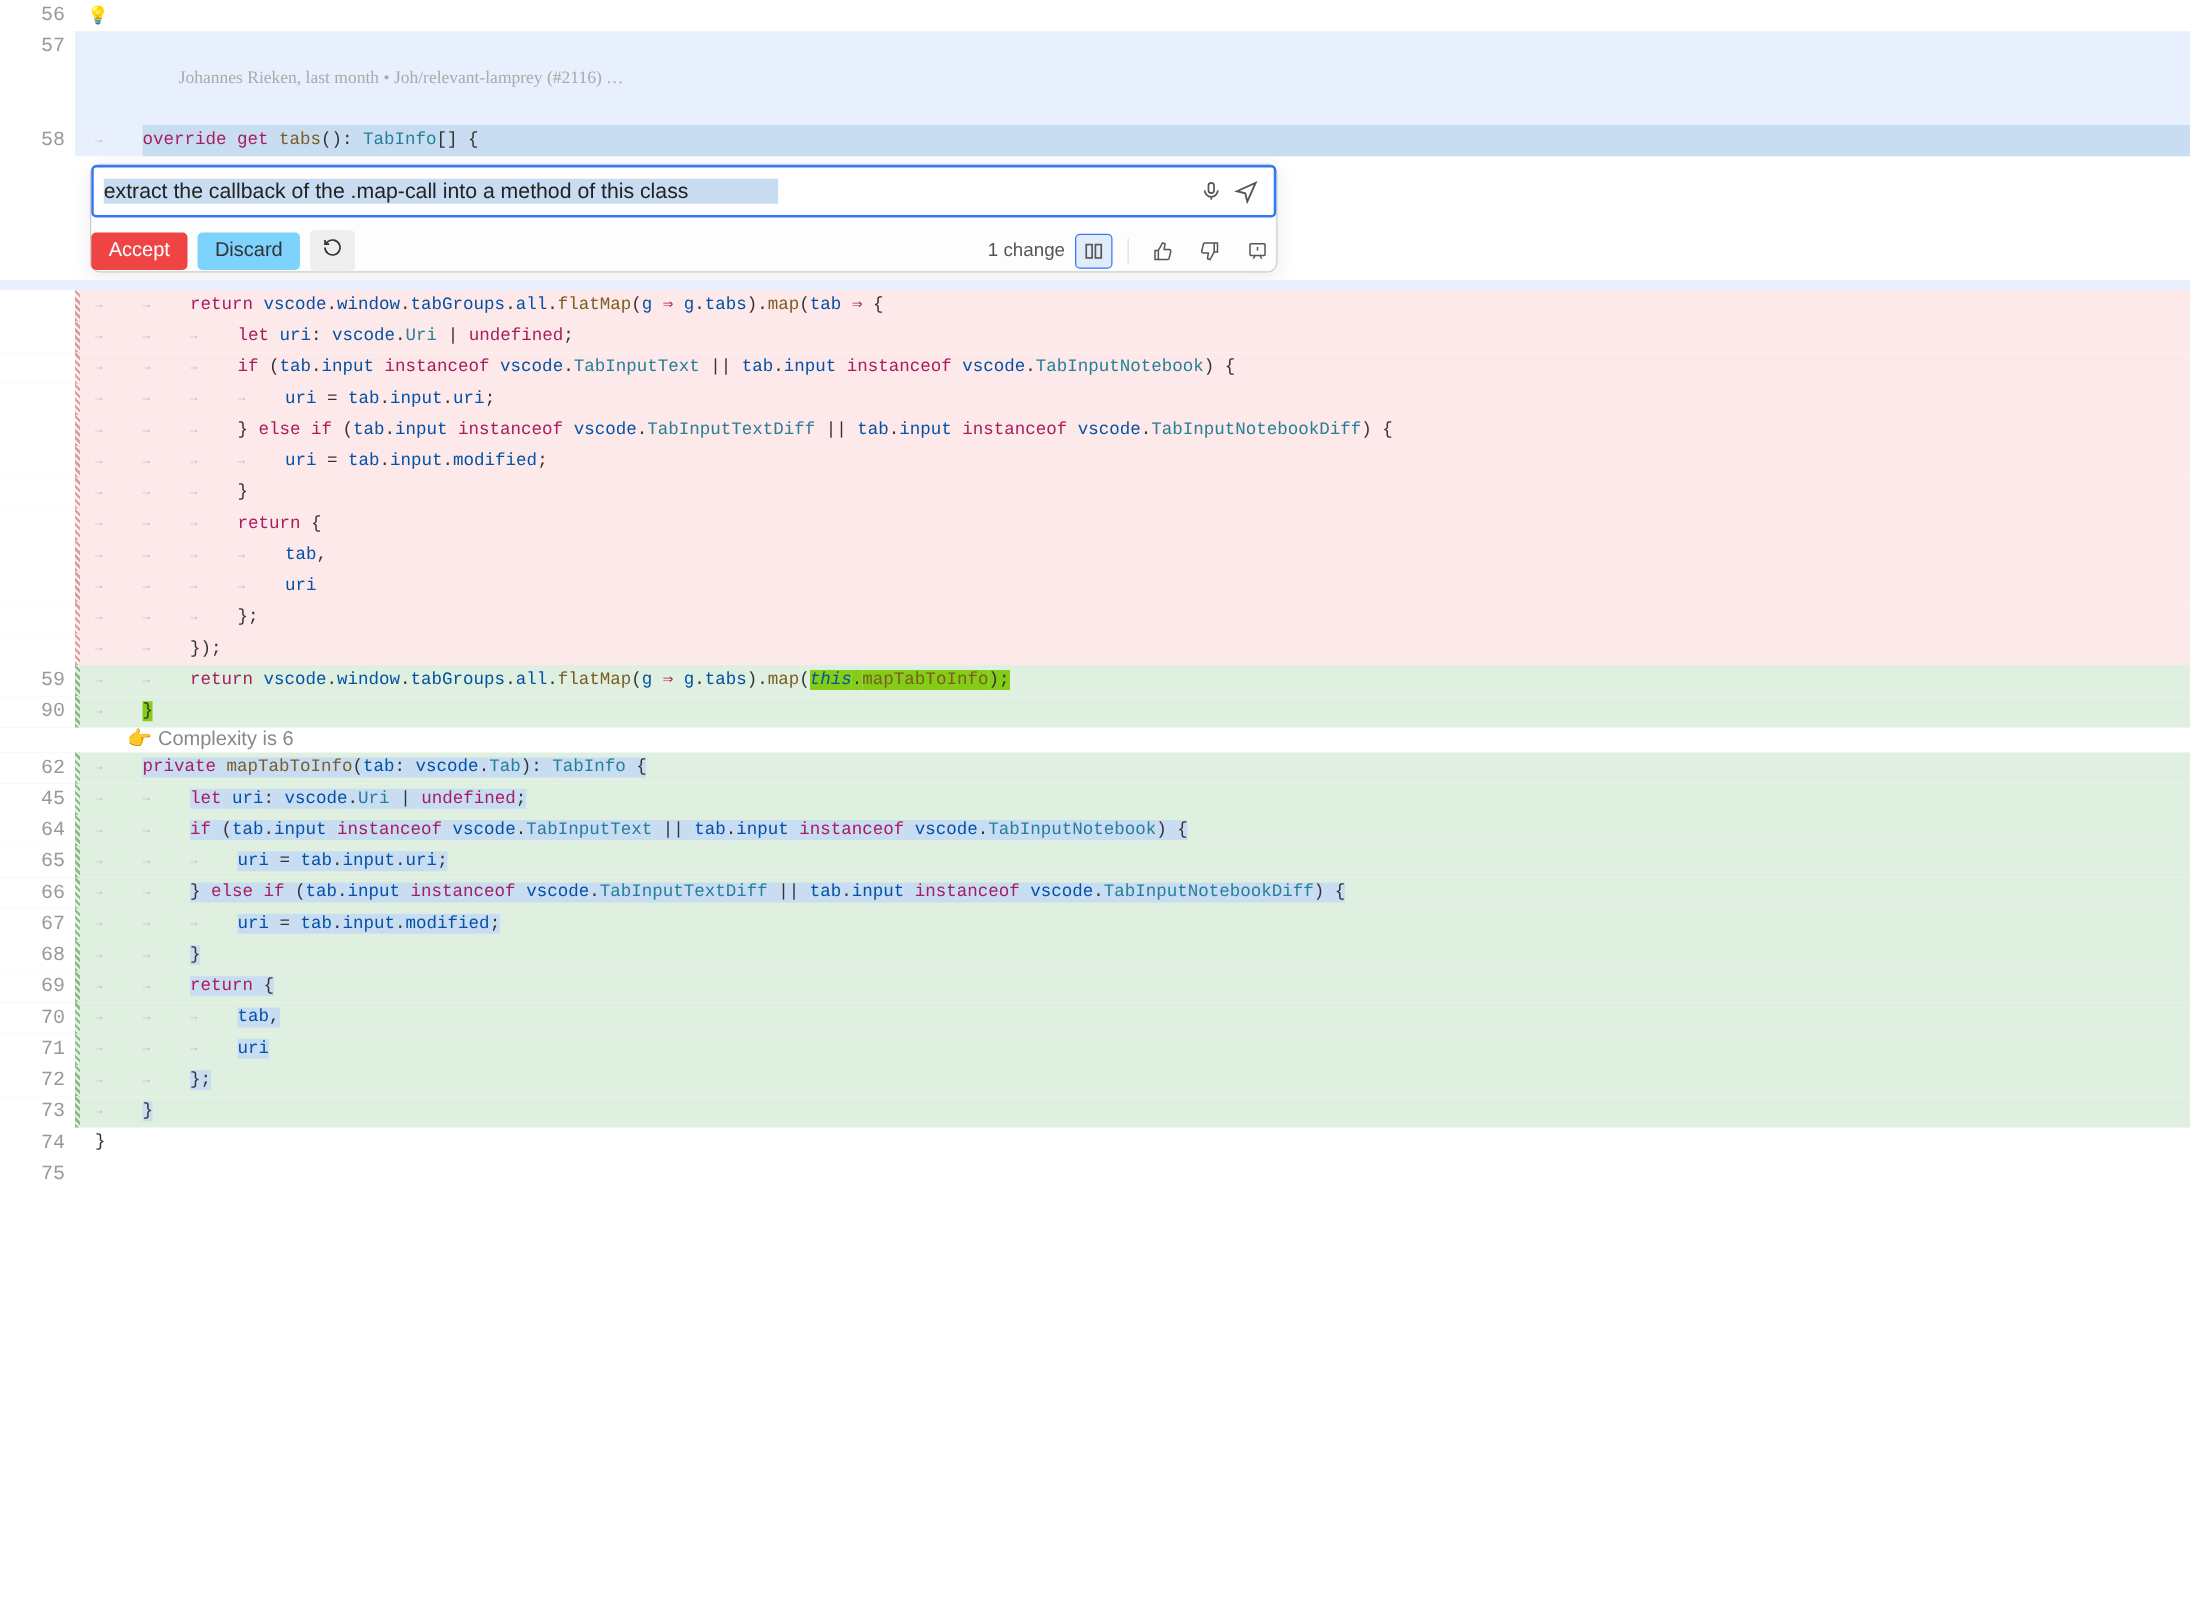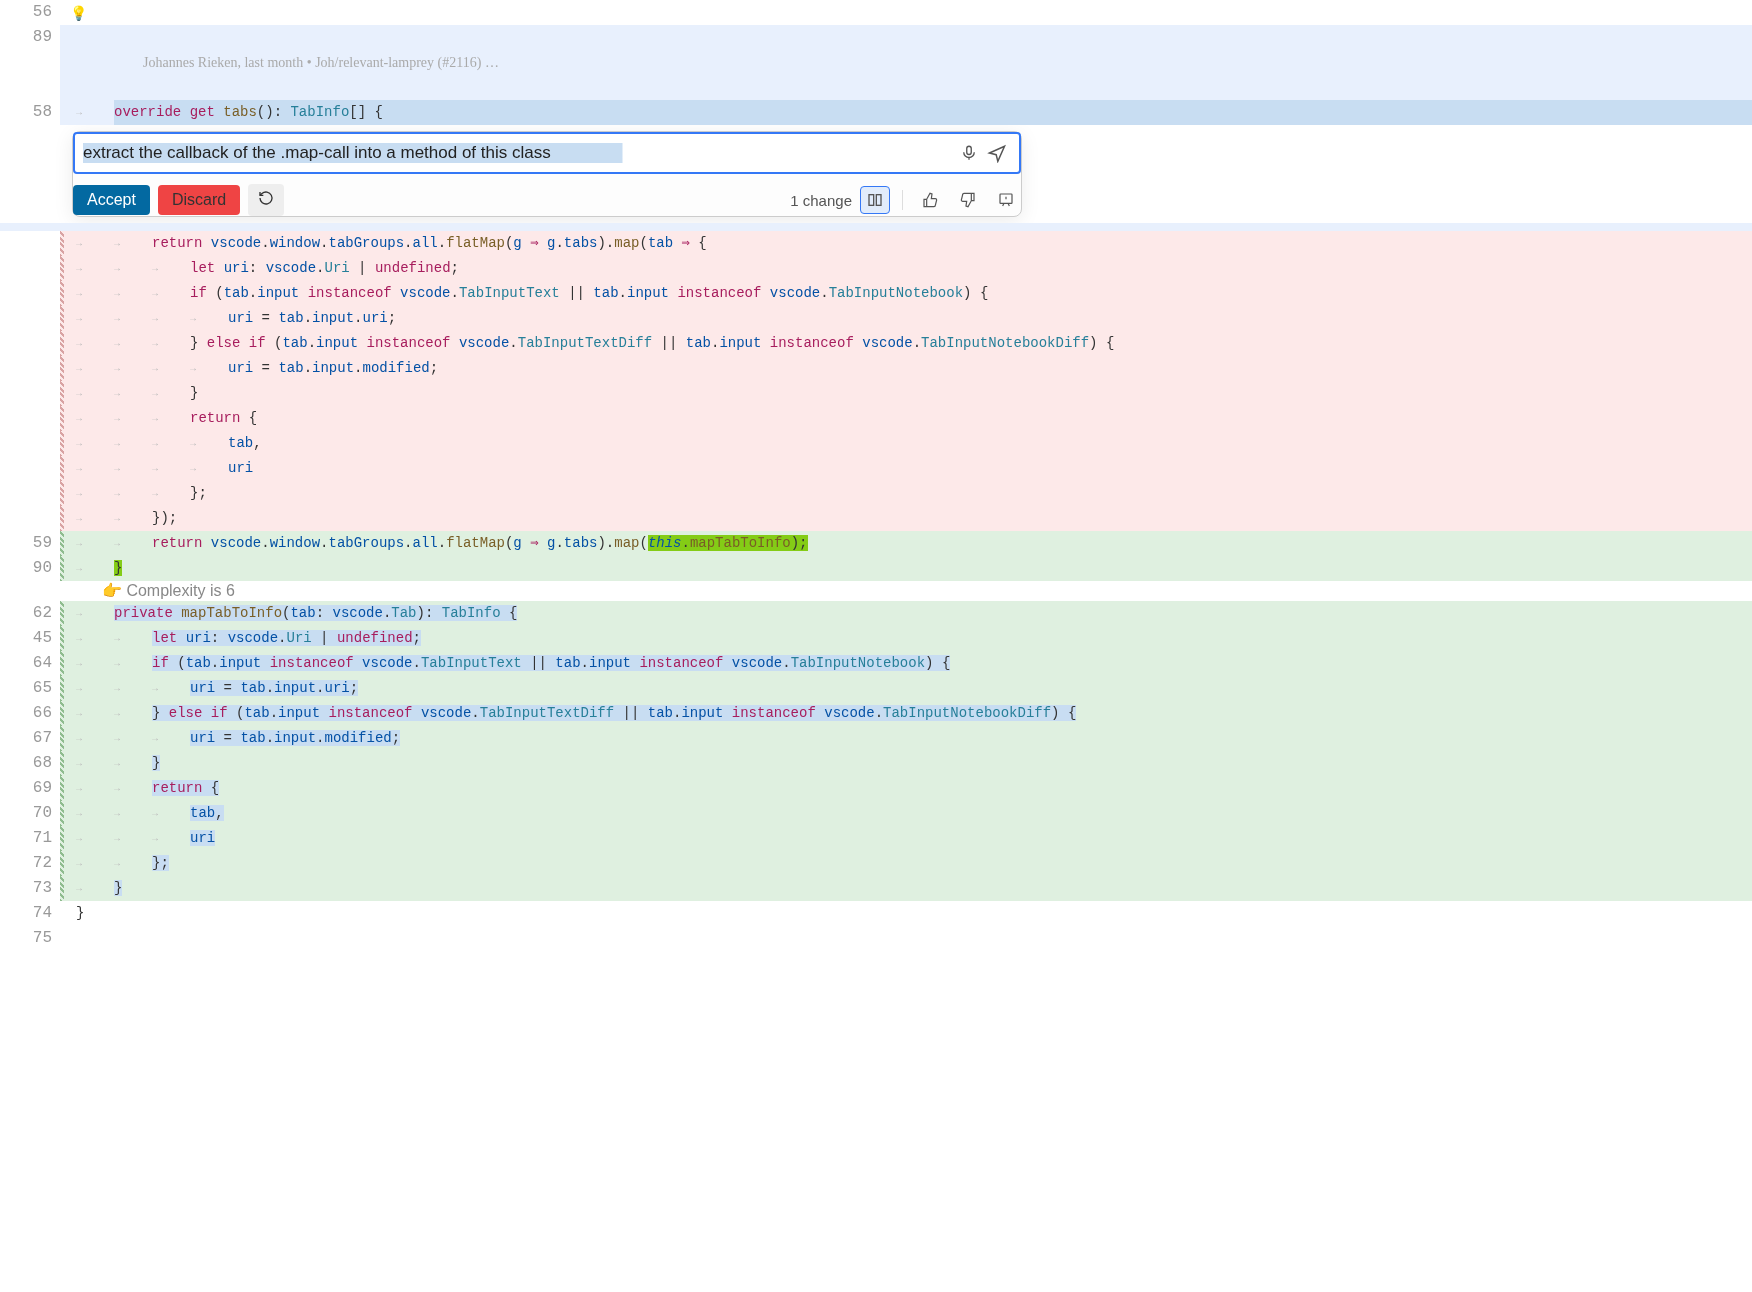--- a/index.html
+++ b/index.html
@@ -120,22 +120,22 @@
     gap: 8px;
   }
   .btn {
     font-family: -apple-system, "Segoe UI", sans-serif;
     font-size: 16px;
     padding: 6px 14px;
     border-radius: 4px;
     border: none;
     cursor: pointer;
   }
-  .btn-accept { background: #0369a1; color: #fff; }
-  .btn-discard { background: #ef4444; color: #333; }
+  .btn-accept { background: #ef4444; color: #fff; }
+  .btn-discard { background: #7dd3fc; color: #333; }
   .btn-rerun { background: #eee; color: #333; padding: 6px 10px; font-size: 16px; }
   .spacer { flex: 1; }
   .changes-text {
     font-family: -apple-system, "Segoe UI", sans-serif;
     font-size: 15px;
     color: #555;
   }
   .icon-btn-small {
     width: 30px;
     height: 28px;
@@ -186,21 +186,21 @@
 <div class="editor">
 
   <div class="line">
     <div class="gutter">56</div>
     <div class="diff-left-bar"></div>
     <span class="bulb">💡</span>
     <div class="code"></div>
   </div>
 
   <div class="line bg-lightblue">
-    <div class="gutter">89</div>
+    <div class="gutter">57</div>
     <div class="diff-left-bar"></div>
     <div class="code blame">
       <span>Johannes Rieken</span>, <span>last month</span> <span>•</span> <span>Joh/relevant-lamprey (#2116) …</span>
     </div>
   </div>
 
   <div class="line bg-lightblue">
     <div class="gutter">58</div>
     <div class="diff-left-bar"></div>
     <div class="indentation">

